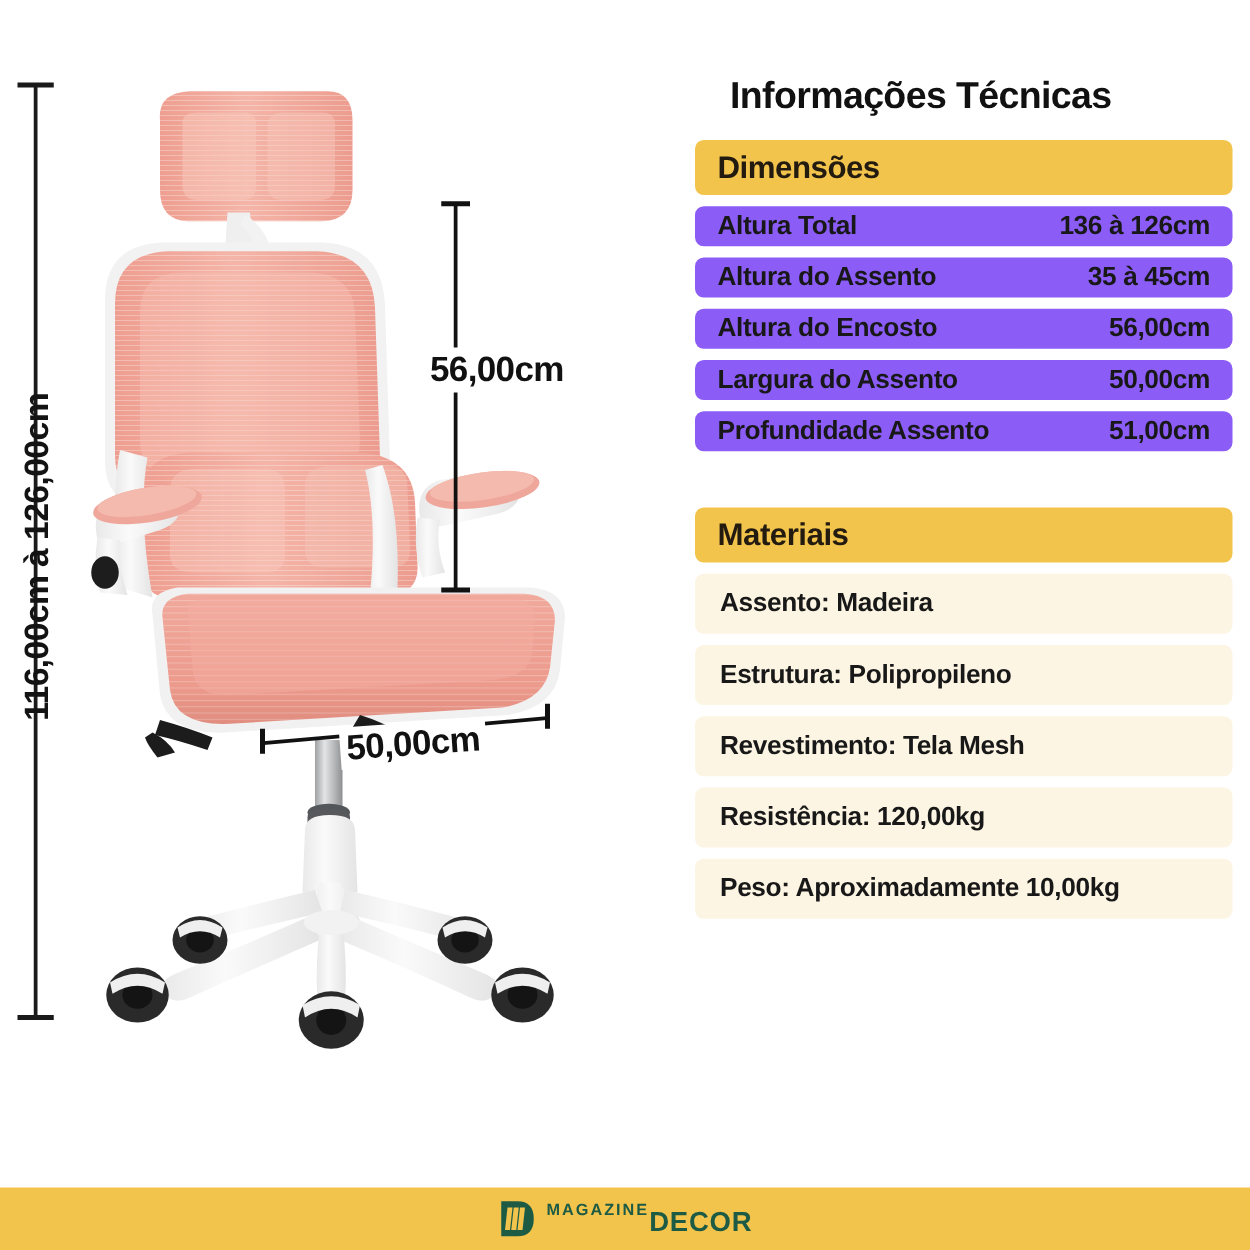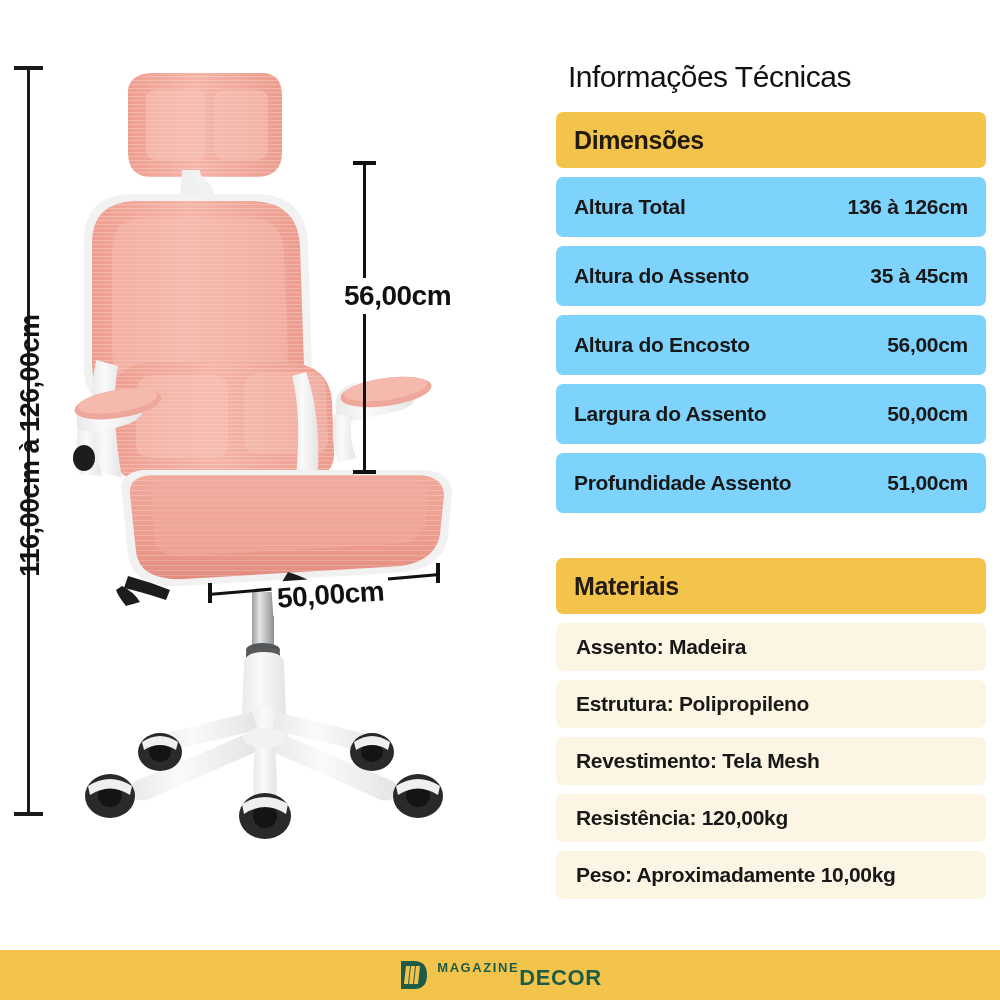--- a/index.html
+++ b/index.html
@@ -135,46 +135,46 @@
   
   #spec-panel {
     position: absolute;
     left: 556px;
     top: 60px;
     width: 430px;
   }
 
   #spec-title {
     font-size: 30px;
-    font-weight: normal;
+    font-weight: bold;
     color: #111111;
     letter-spacing: -0.5px;
-    margin: 0 0 18px 12px;
+    margin: 0 0 18px 28px;
   }
 
   .section-header {
     background: #F2C44C;
     border-radius: 7px;
-    height: 56px;
+    height: 44px;
     display: flex;
     align-items: center;
     padding-left: 18px;
     margin-bottom: 9px;
   }
   .section-header-label {
     font-size: 25px;
     font-weight: bold;
     color: #231a10;
     letter-spacing: -0.4px;
   }
 
   .spec-row {
-    background: #7dd3fc;
+    background: #8b5cf6;
     border-radius: 7px;
-    height: 60px;
+    height: 32px;
     display: flex;
     align-items: center;
     justify-content: space-between;
     padding: 0 18px;
     margin-bottom: 9px;
   }
   .spec-label {
     font-size: 21px;
     font-weight: bold;
     color: #181818;

